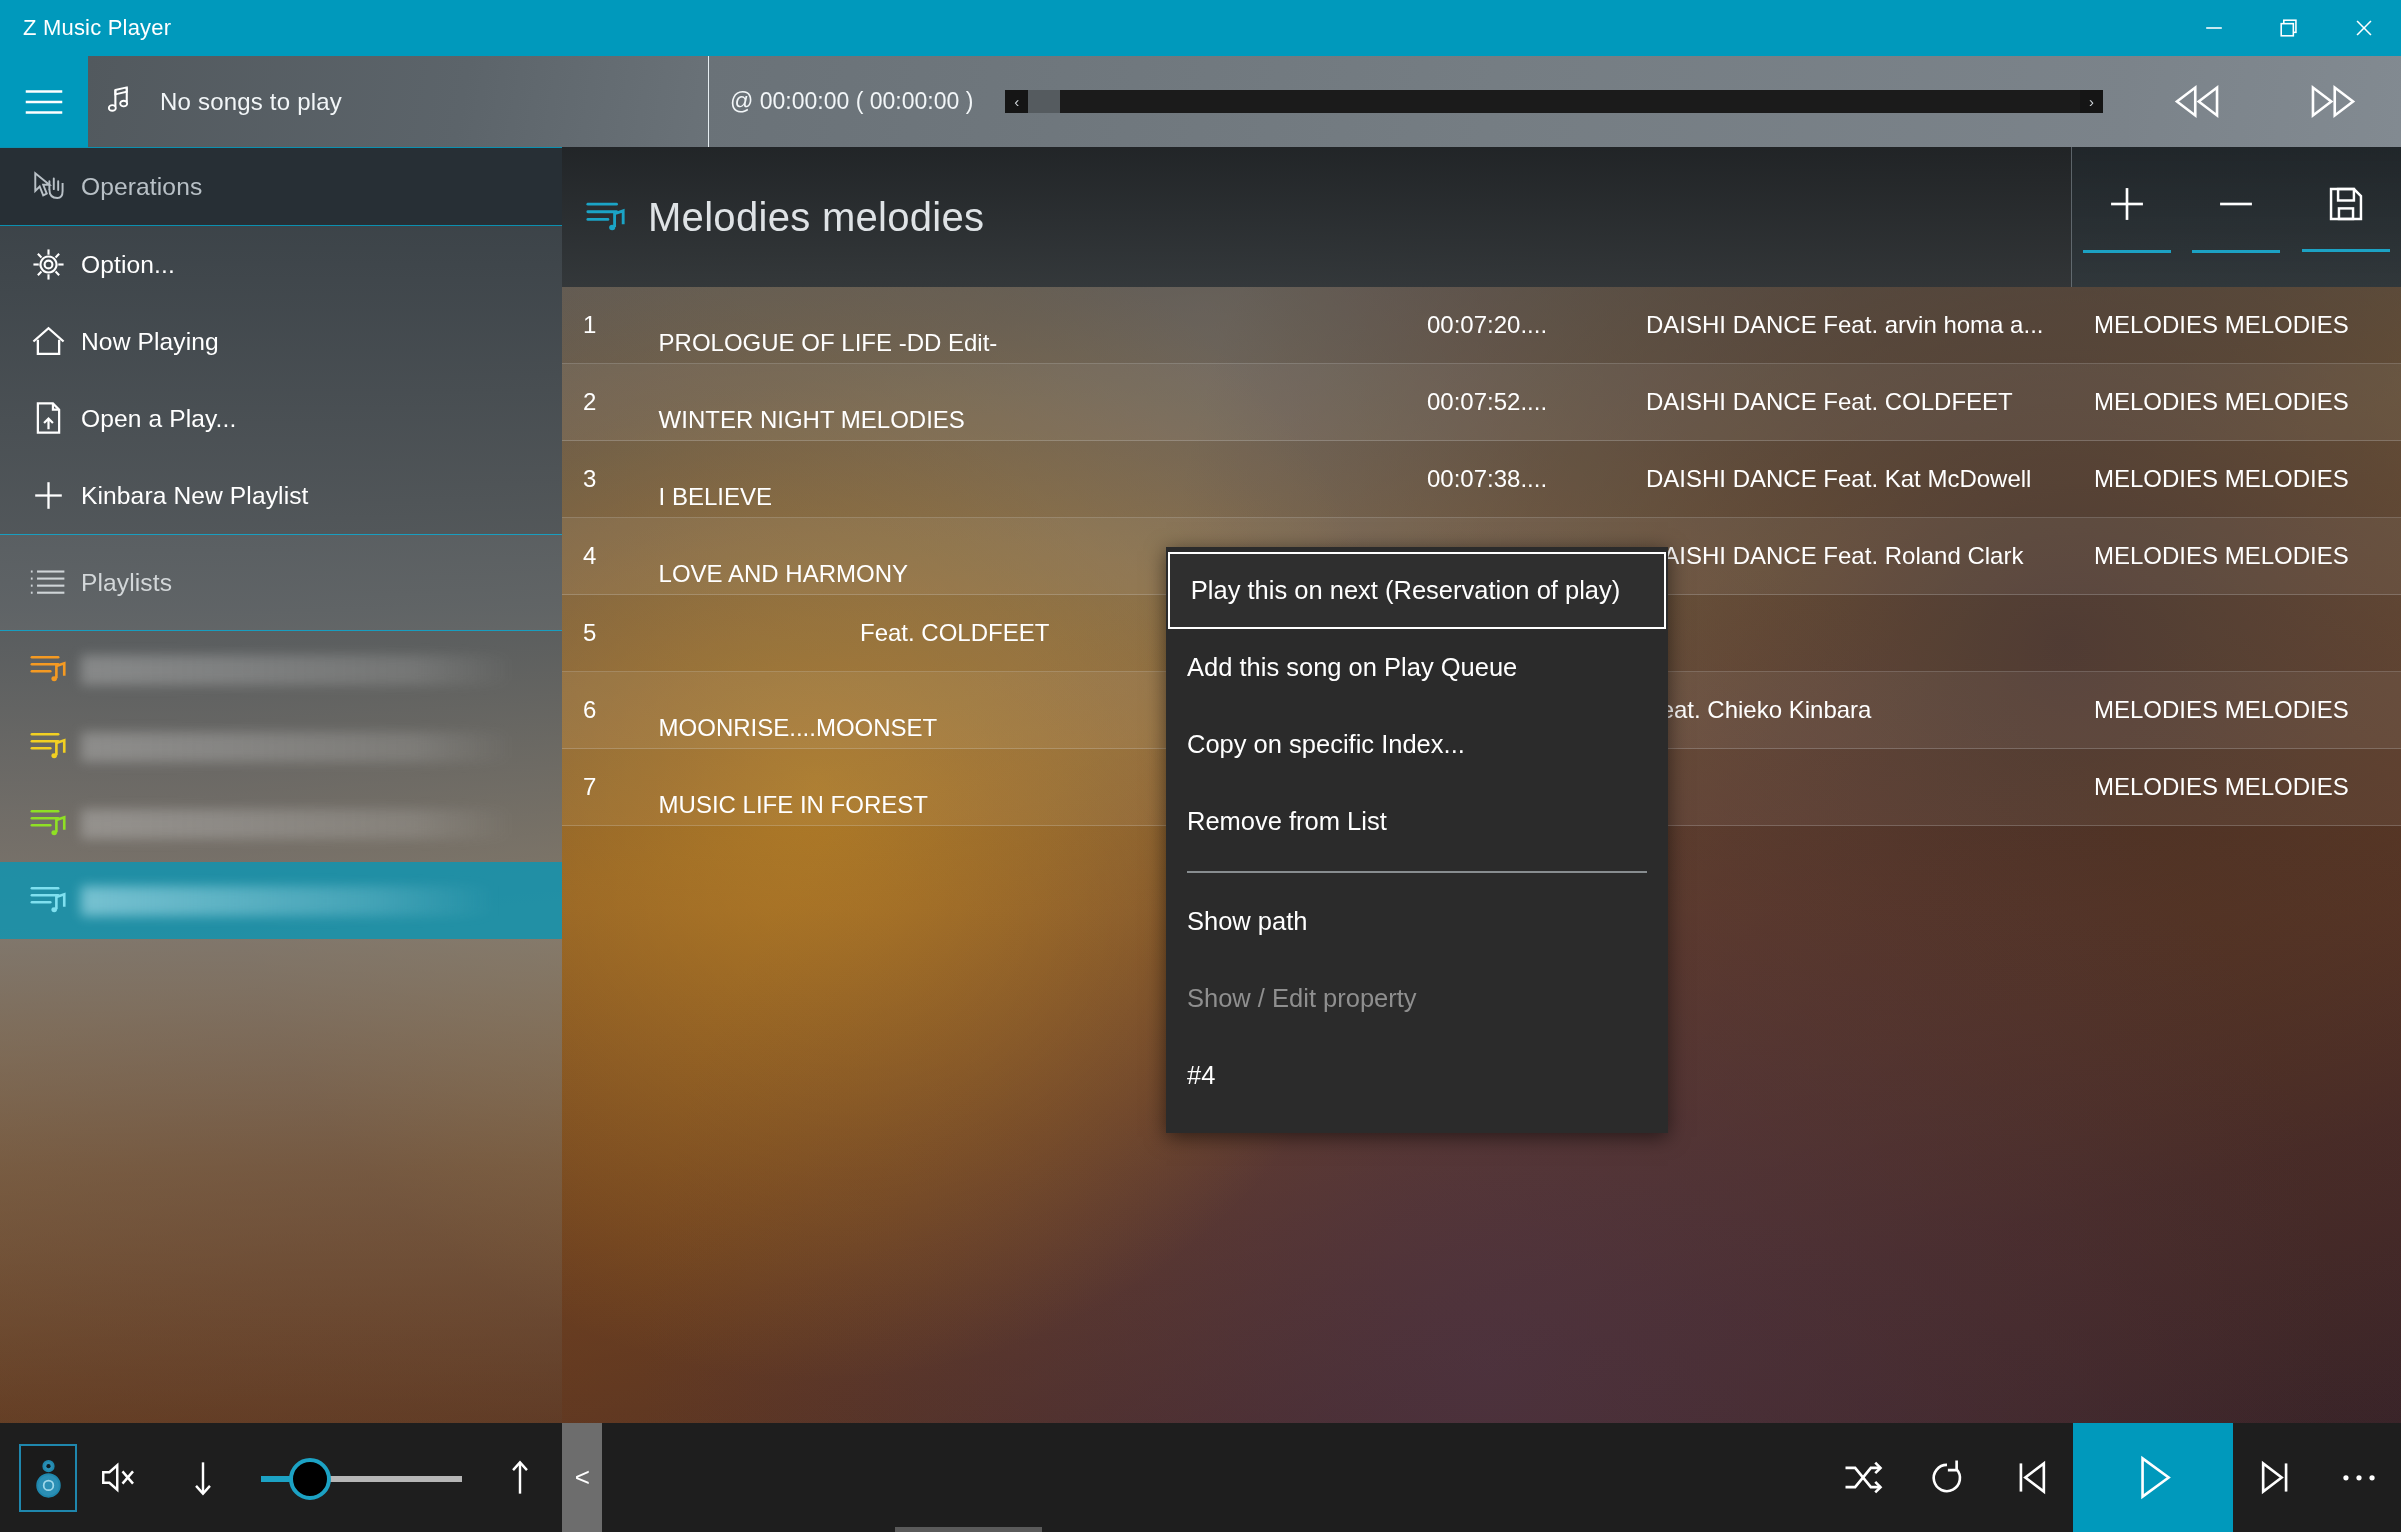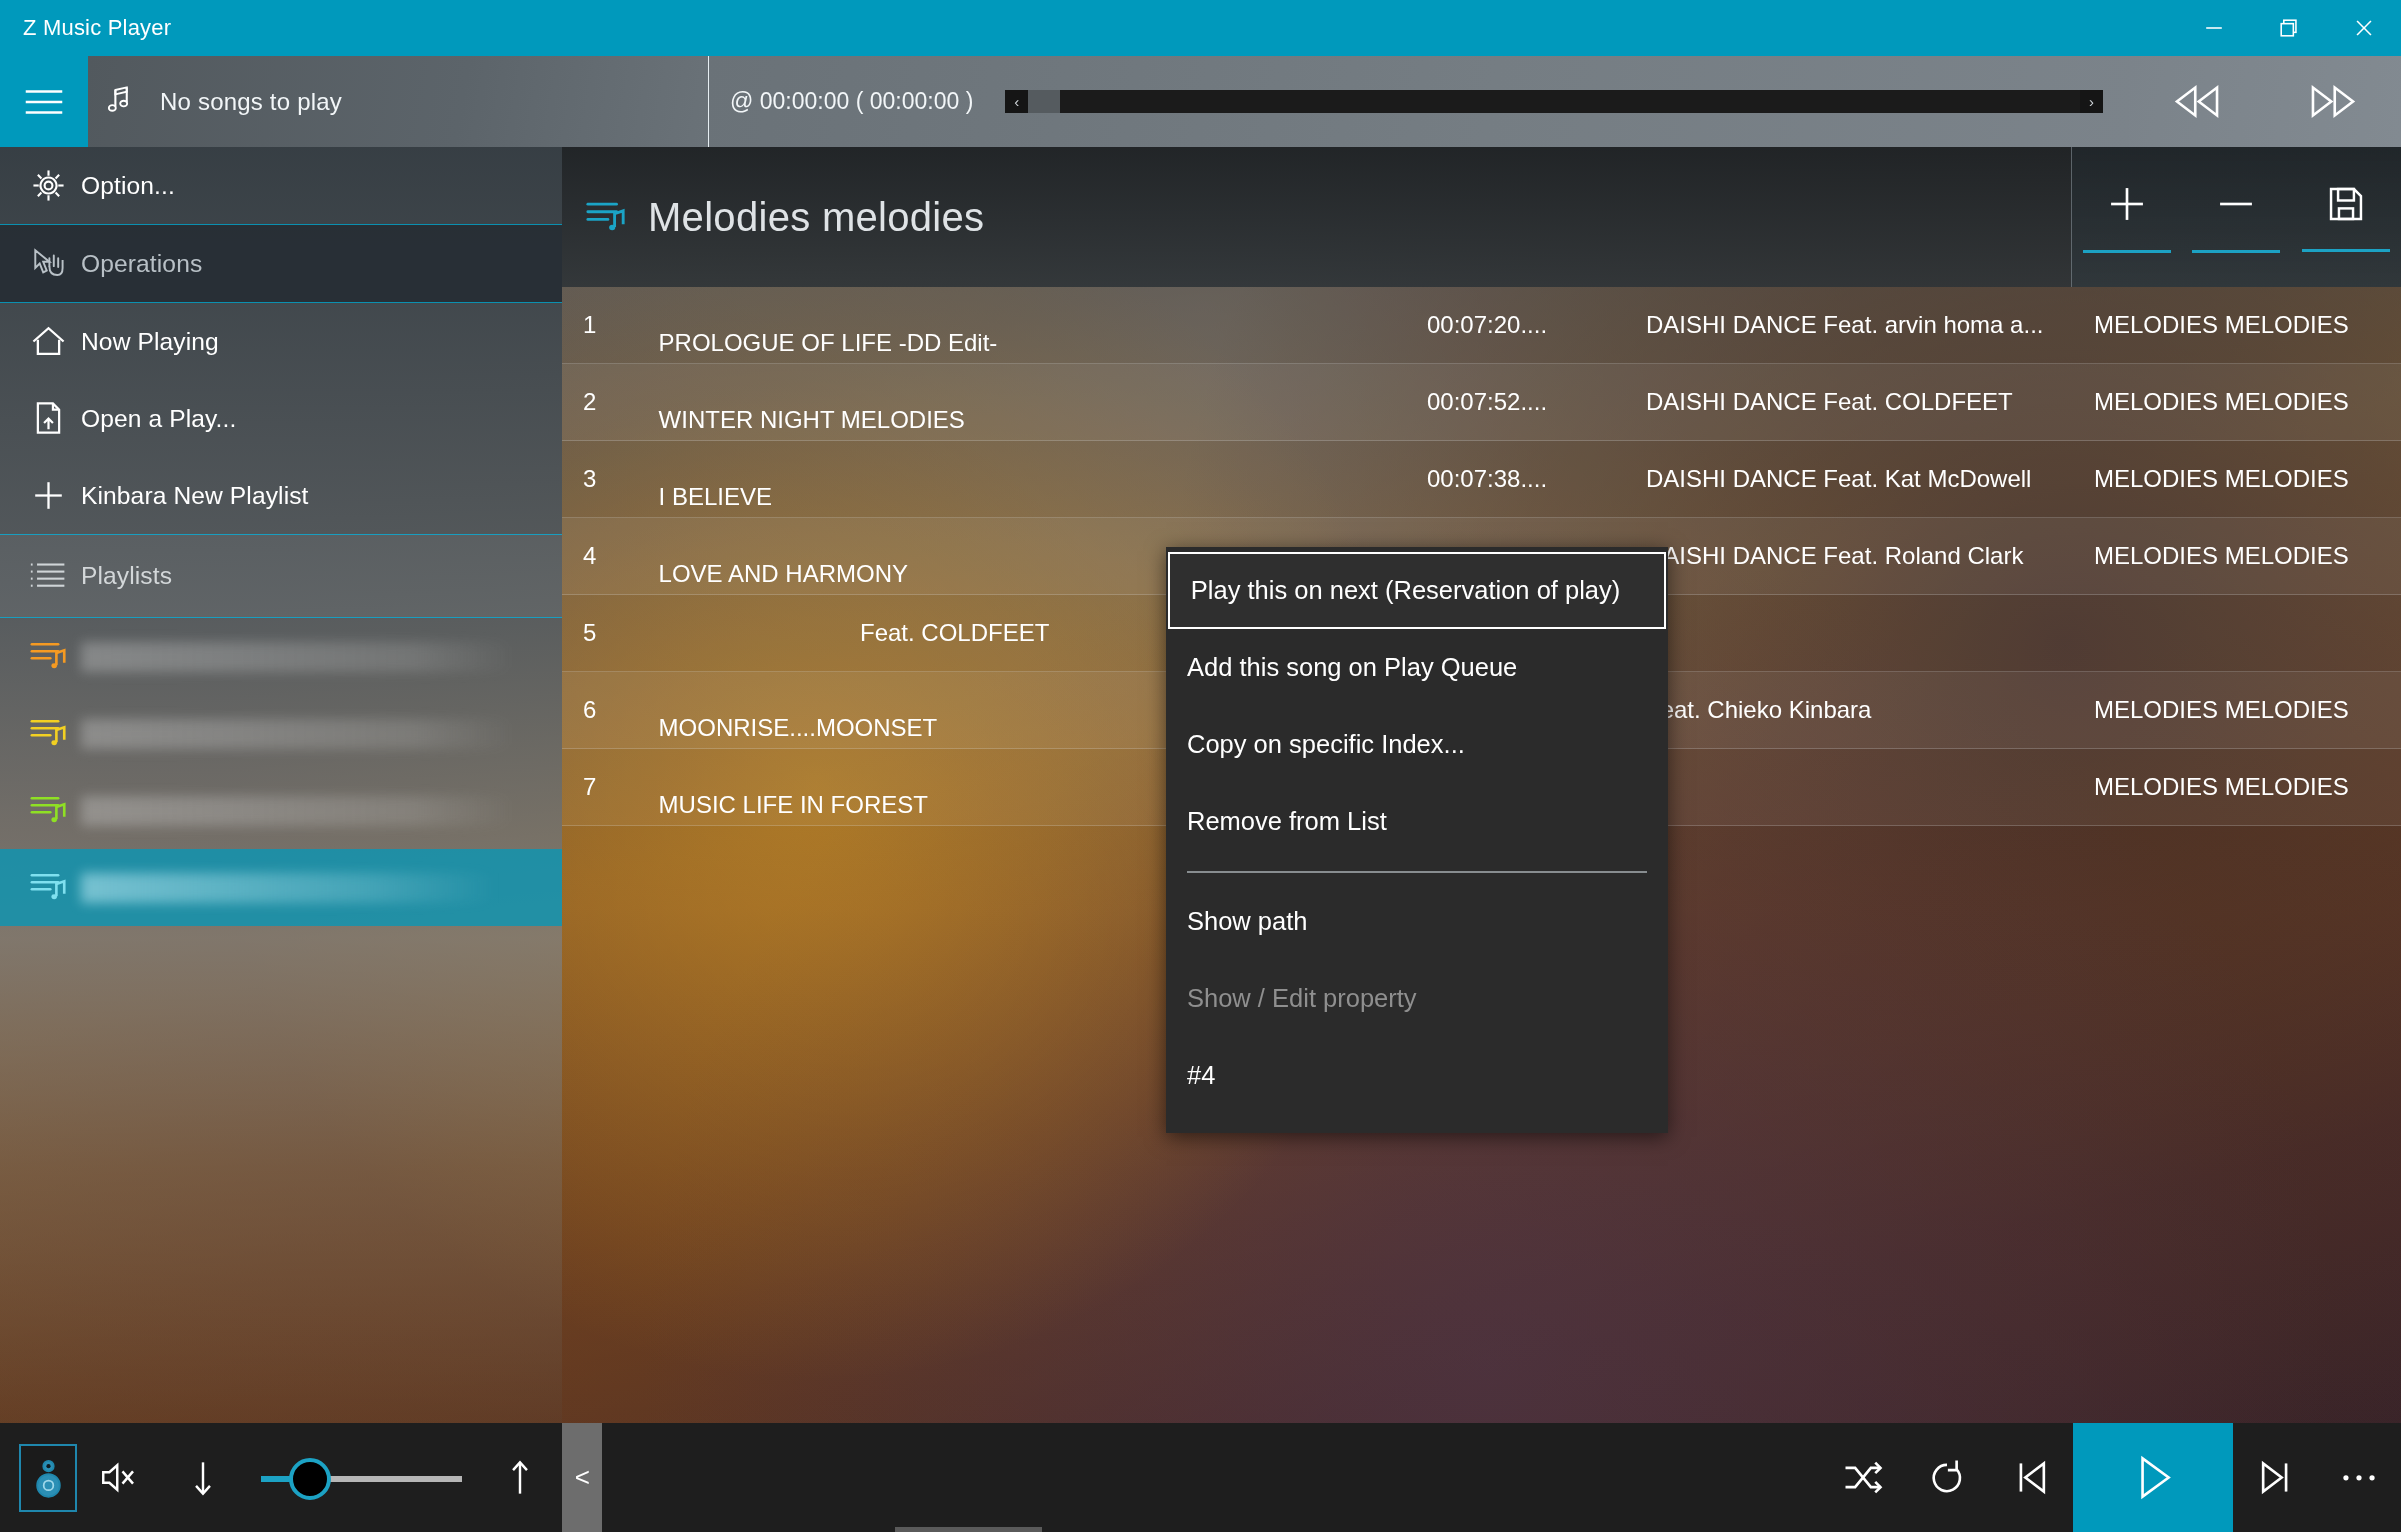--- a/index.html
+++ b/index.html
@@ -127,21 +127,21 @@
     background: rgba(38,46,52,0.92);
     border-top: 1.8px solid #0b90b0;
     border-bottom: 1.8px solid #0b90b0;
     height: 79px;
   }
   #row-operations .lbl { color: #b8c0c6; }
   #row-playlists {
     border-top: 1.8px solid #189ec0;
     border-bottom: 1.8px solid #189ec0;
     background: rgba(255,255,255,0.05);
-    height: 84px;
+    height: 97px;
   }
   #row-playlists .lbl { color: #d3d7d9; }
   .pl-row { height: 77px; display: flex; align-items: center; padding-left: 16px; }
   .pl-row .ic { width: 65px; flex: 0 0 65px; display: flex; align-items: center; justify-content: center; }
   .pl-row .pl-name {
     height: 30px; flex: 1 1 auto; margin-right: 8.8px;
     border-radius: 2.6px;
     filter: blur(6.1px);
   }
   .pl-row.sel { background: rgba(10,150,180,0.80); }
@@ -331,50 +331,50 @@
       <div class="tbtn">
         <svg width="54" height="35" viewBox="0 0 62 40">
           <path d="M8 4 L8 36 L29 20 Z" fill="none" stroke="#fff" stroke-width="3"></path>
           <path d="M33 4 L33 36 L54 20 Z" fill="none" stroke="#fff" stroke-width="3"></path>
         </svg>
       </div>
     </div>
   </div>
 
   <div id="sidebar">
+
+    <div class="side-row" id="row-operations">
+      <span class="ic">
+        <svg width="37" height="37" viewBox="0 0 42 42">
+          <path d="M6 6 L6 26 L11 21 L15 31 L19 29 L15 19 L22 19 Z" fill="none" stroke="#b9c1c7" stroke-width="2.2"></path>
+          <path d="M22 15 L22 24 M27 12 L27 24 M32 15 L32 25" fill="none" stroke="#b9c1c7" stroke-width="2.2" stroke-linecap="round"></path>
+          <path d="M22 24 Q22 34 31 34 Q37 34 37 26 L37 17" fill="none" stroke="#b9c1c7" stroke-width="2.2"></path>
+        </svg>
+      </span>
+      <span class="lbl">Operations</span>
+    </div>
 
     <div class="side-row">
       <span class="ic">
         <svg width="39" height="39" viewBox="0 0 44 44">
           <path d="M22 13 a9 9 0 1 0 0.01 0 Z" fill="none" stroke="#fff" stroke-width="2.4"></path>
           <circle cx="22" cy="22" r="4.4" fill="none" stroke="#fff" stroke-width="2.4"></circle>
           <g stroke="#fff" stroke-width="2.4">
             <line x1="22" y1="5" x2="22" y2="11"></line>
               <line x1="22" y1="33" x2="22" y2="39"></line>
             <line x1="5" y1="22" x2="11" y2="22"></line>
               <line x1="33" y1="22" x2="39" y2="22"></line>
             <line x1="10" y1="10" x2="14" y2="14"></line>
               <line x1="30" y1="30" x2="34" y2="34"></line>
             <line x1="34" y1="10" x2="30" y2="14"></line>
               <line x1="14" y1="30" x2="10" y2="34"></line>
           </g>
         </svg>
       </span>
       <span class="lbl">Option...</span>
-    </div>
-
-    <div class="side-row" id="row-operations">
-      <span class="ic">
-        <svg width="37" height="37" viewBox="0 0 42 42">
-          <path d="M6 6 L6 26 L11 21 L15 31 L19 29 L15 19 L22 19 Z" fill="none" stroke="#b9c1c7" stroke-width="2.2"></path>
-          <path d="M22 15 L22 24 M27 12 L27 24 M32 15 L32 25" fill="none" stroke="#b9c1c7" stroke-width="2.2" stroke-linecap="round"></path>
-          <path d="M22 24 Q22 34 31 34 Q37 34 37 26 L37 17" fill="none" stroke="#b9c1c7" stroke-width="2.2"></path>
-        </svg>
-      </span>
-      <span class="lbl">Operations</span>
     </div>
 
     <div class="side-row">
       <span class="ic">
         <svg width="39" height="39" viewBox="0 0 44 44">
           <path d="M5 22 L22 7 L39 22" fill="none" stroke="#fff" stroke-width="2.6"></path>
           <path d="M10 20 L10 36 L34 36 L34 20" fill="none" stroke="#fff" stroke-width="2.6"></path>
         </svg>
       </span>
       <span class="lbl">Now Playing</span>

